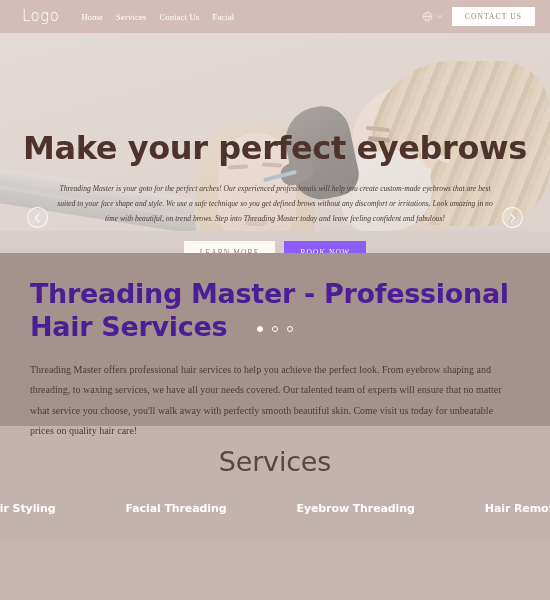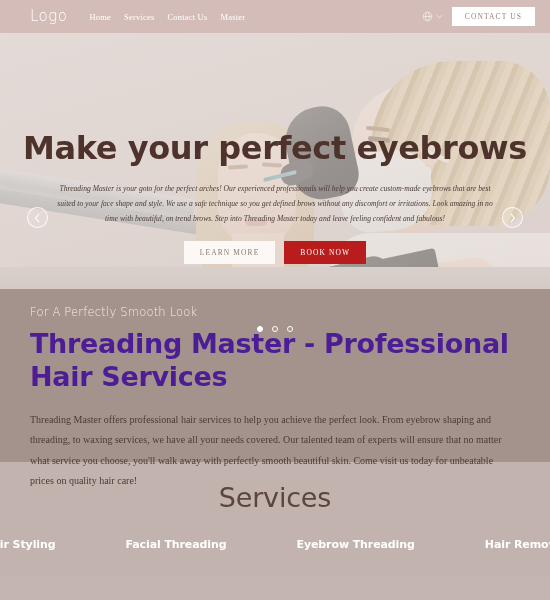--- a/index.html
+++ b/index.html
@@ -21,21 +21,21 @@
   }
 
   
   .site-header {
     position: relative;
     z-index: 30;
     height: 33px;
     background: #d4bdb8;
     display: flex;
     align-items: center;
-    padding: 0 15px 0 30px;
+    padding: 0 15px 0 22px;
   }
 
   .logo {
     font-family: "DejaVu Sans", sans-serif;
     font-size: 15px;
     font-weight: 300;
     color: #ffffff;
     letter-spacing: 0.5px;
     line-height: 1;
     margin-right: 22px;
@@ -92,21 +92,21 @@
     padding: 6px 13px;
     line-height: 1;
     border: none;
     cursor: pointer;
     white-space: nowrap;
   }
 
   
   .hero {
     position: relative;
-    height: 256px;
+    height: 220px;
     overflow: hidden;
     background: #cfc4bf;
   }
 
   .hero-photo {
     position: absolute;
     inset: 0;
     overflow: hidden;
   }
 
@@ -397,21 +397,21 @@
     font-family: "Liberation Serif", serif;
     font-size: 7.5px;
     letter-spacing: 1.1px;
     padding: 8px 16px;
     line-height: 1;
     border: none;
     cursor: pointer;
     white-space: nowrap;
   }
   .btn-light { background: #fbf8f6; color: #8d7a72; }
-  .btn-dark  { background: #b91c1c; color: #ffffff; }
+  .btn-dark  { background: #8b5cf6; color: #ffffff; }
 
   .hero-arrow {
     position: absolute;
     top: 174px;
     width: 21px; height: 21px;
     border: 1px solid rgba(255,255,255,0.85);
     border-radius: 50%;
     display: flex;
     align-items: center;
     justify-content: center;
@@ -514,21 +514,21 @@
 
 <div id="page">
 
   <header class="site-header">
     <div class="logo">Logo</div>
 
     <nav class="nav-links">
       <span class="nav-link active">Home</span>
       <span class="nav-link">Services</span>
       <span class="nav-link">Contact Us</span>
-      <span class="nav-link">Master</span>
+      <span class="nav-link">Facial</span>
     </nav>
 
     <div class="header-right">
       <div class="lang-select">
         <span>
           <svg class="globe-icon" viewBox="0 0 16 16" fill="none" stroke="#f3e9e6" stroke-width="1.2">
             <circle cx="8" cy="8" r="6.3"></circle>
             <ellipse cx="8" cy="8" rx="2.8" ry="6.3"></ellipse>
             <line x1="1.8" y1="8" x2="14.2" y2="8"></line>
           </svg>
@@ -609,21 +609,20 @@
     </div>
   </section>
 
   <div class="hero-dots">
     <span class="dot active"></span>
     <span class="dot"></span>
     <span class="dot"></span>
   </div>
 
   <section class="about">
-    <div class="about-eyebrow">For A Perfectly Smooth Look</div>
     <h2 class="about-title">Threading Master - Professional Hair Services</h2>
     <p class="about-text">Threading Master offers professional hair services to help you achieve the perfect look. From eyebrow shaping and threading, to waxing services, we have all your needs covered. Our talented team of experts will ensure that no matter what service you choose, you'll walk away with perfectly smooth beautiful skin. Come visit us today for unbeatable prices on quality hair care!</p>
   </section>
 
   <section class="services">
     <h2 class="services-title">Services</h2>
     <div class="services-tabs">
       <span class="service-tab">Hair Styling</span>
       <span class="service-tab">Facial Threading</span>
       <span class="service-tab">Eyebrow Threading</span>

